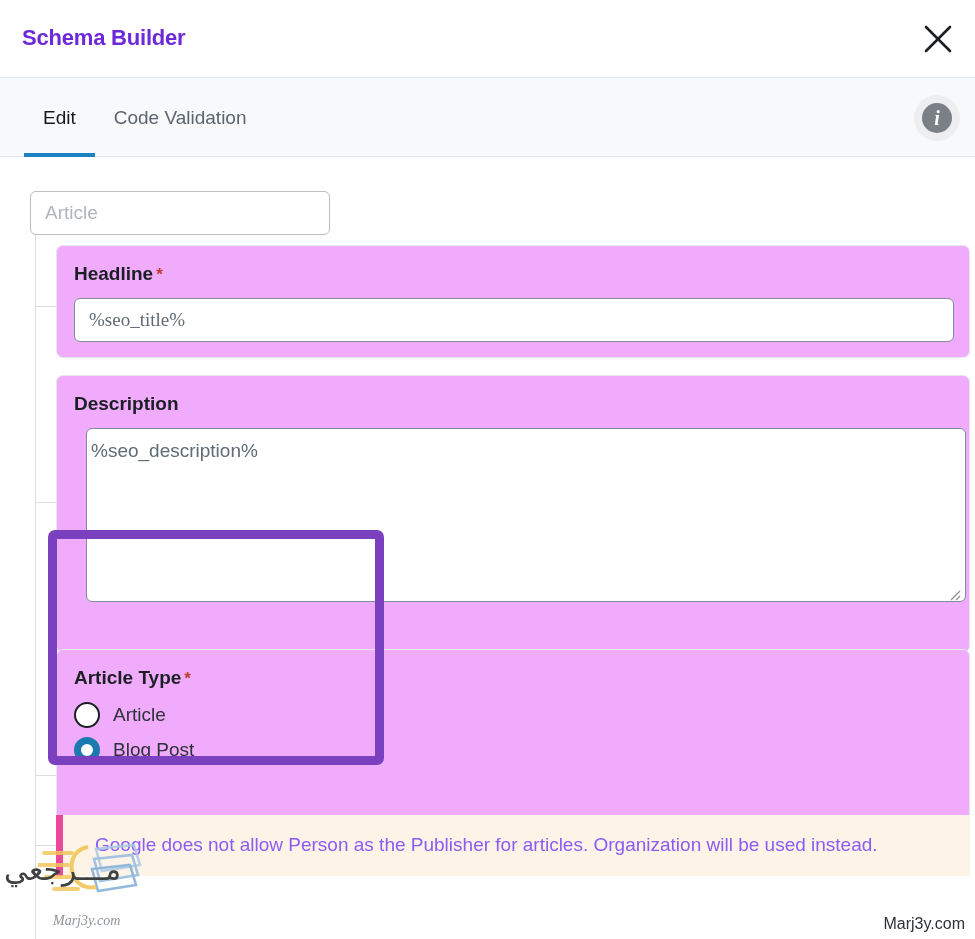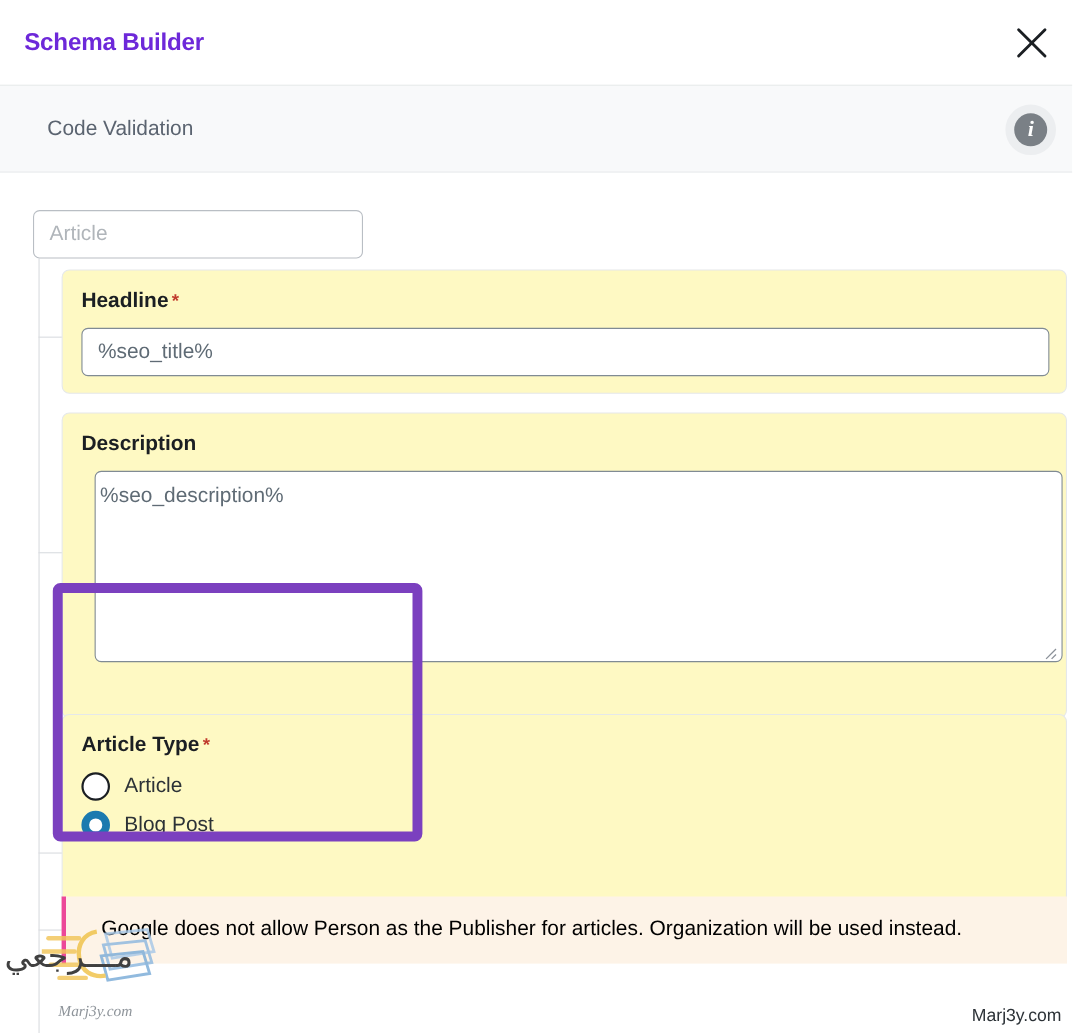--- a/index.html
+++ b/index.html
@@ -131,21 +131,21 @@
     left: 35px;
     width: 22px; height: 1px;
     background: #d9dce0;
   }
 
   
   .card {
     position: absolute;
     left: 56px;
     width: 914px;
-    background: #fef9c3;
+    background: #f0abfc;
     border: 1px solid #e5e8ea;
     border-radius: 7px;
   }
   .card-label {
     position: absolute;
     left: 17px; top: 17px;
     font-size: 19px;
     font-weight: bold;
     color: #1b1f23;
   }
@@ -212,25 +212,25 @@
     font-size: 19px;
     color: #2c3237;
   }
 
   
   .notice {
     position: absolute;
     left: 56px;
     width: 914px;
     background: #fdf3e7;
-    border-left: 4px solid #ec4899;
+    border-left: 7px solid #ec4899;
     padding: 17px 22px 17px 32px;
     font-size: 19px;
     line-height: 1.42;
-    color: #000000;
+    color: #8b5cf6;
   }
 
   
   .annot-box {
     position: absolute;
     left: 48px; top: 373px;
     width: 336px; height: 235px;
     border: 9px solid #7b40bf;
     border-radius: 7px;
     pointer-events: none;
@@ -287,20 +287,23 @@
         <svg width="34" height="34" viewBox="0 0 34 34">
           <line x1="5" y1="5" x2="29" y2="29" stroke="#1b1f23" stroke-width="2.6" stroke-linecap="round"></line>
           <line x1="29" y1="5" x2="5" y2="29" stroke="#1b1f23" stroke-width="2.6" stroke-linecap="round"></line>
         </svg>
       </span>
     </div>
   </div>
 
   <div class="tabbar">
     <div class="tabs">
+      <div class="tab active">
+        <span>Edit</span>
+      </div>
       <div class="tab">
         <span>Code Validation</span>
       </div>
     </div>
   </div>
   <div class="info-btn">
     <span class="info-dot">i</span>
   </div>
 
   <div class="body-area">
@@ -312,21 +315,21 @@
     <div class="tree-branch" style="top:688px;"></div>
 
     <div class="type-select">
       <span class="ph">Article</span>
     </div>
 
     <div class="card" style="top:88px; height:113px;">
       <div class="card-label">
         <span>Headline</span><span class="req">*</span>
       </div>
-      <div class="field-input" style="top:52px;">
+      <div class="field-input" style="top:52px;font-family:Liberation Serif, serif;">
         <span>%seo_title%</span>
       </div>
     </div>
 
     <div class="card" style="top:218px; height:278px;">
       <div class="card-label">
         <span>Description</span><span class="req"></span>
       </div>
       <div class="field-textarea" style="top:52px;">
         <span>%seo_description%</span>

